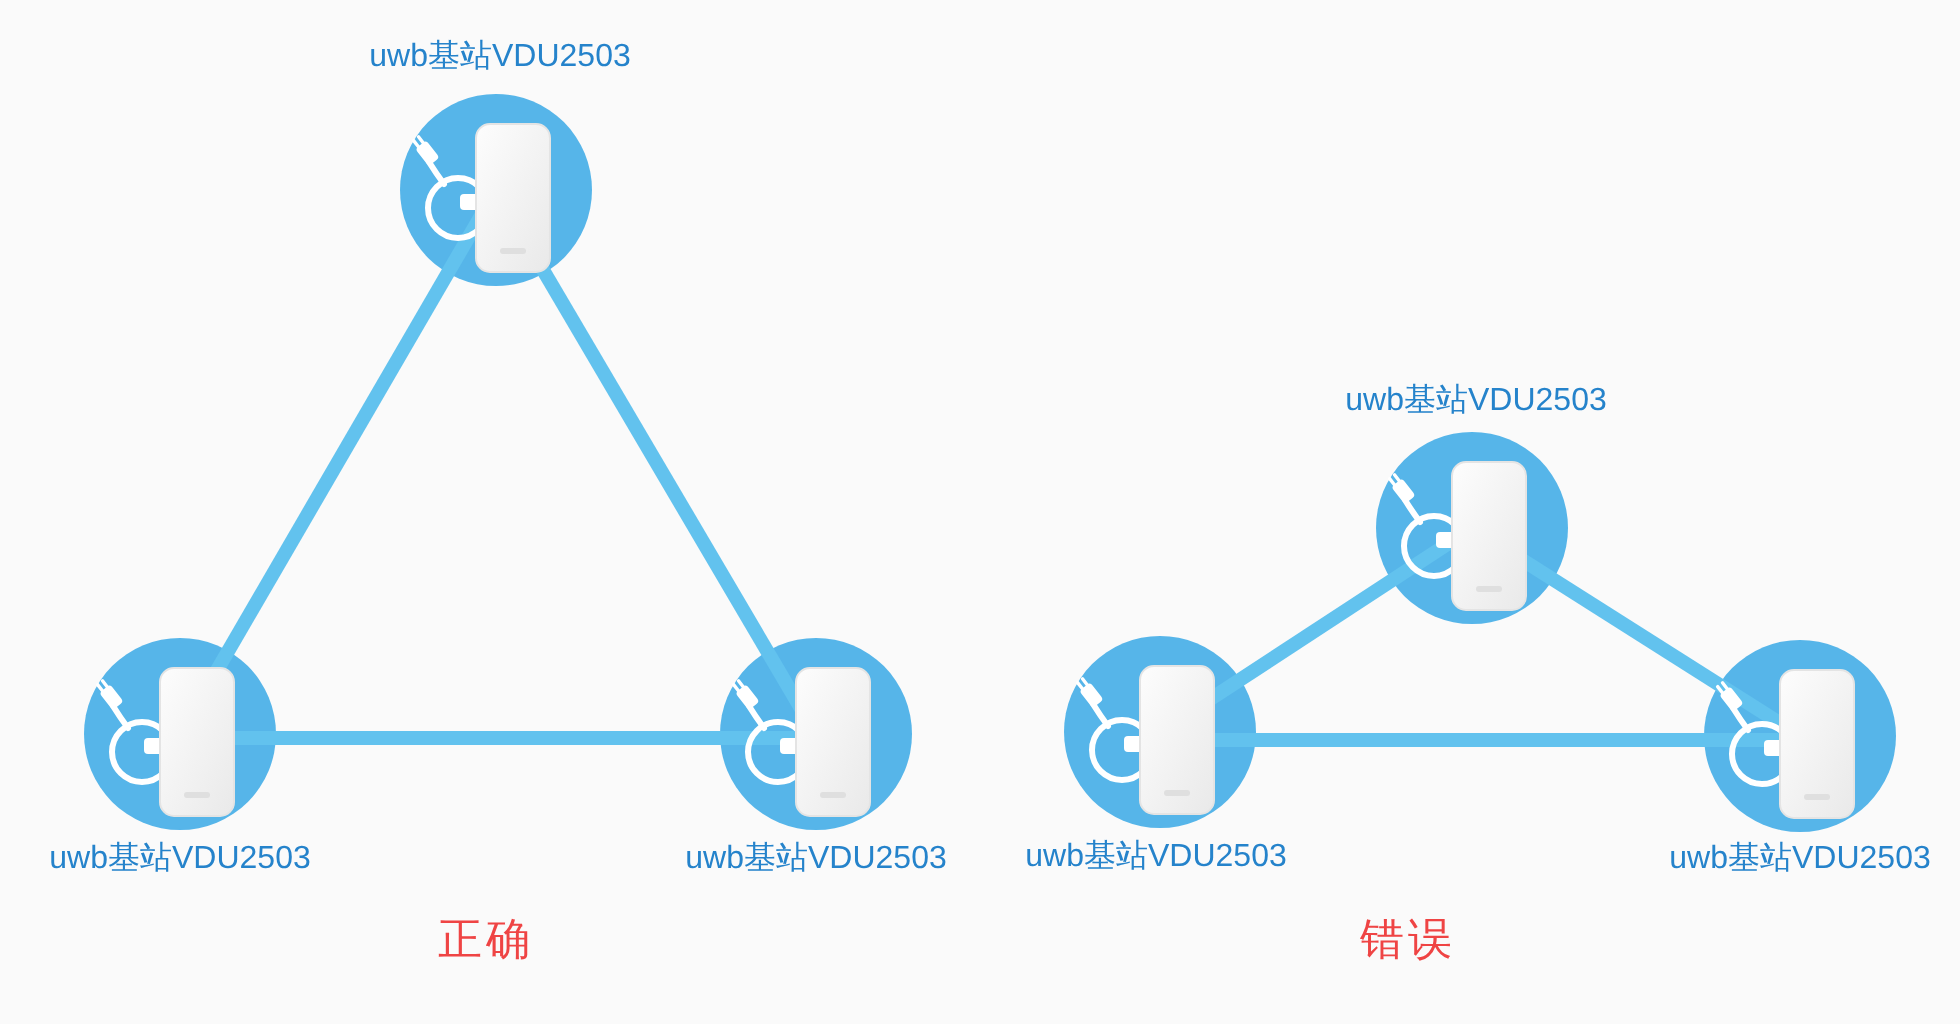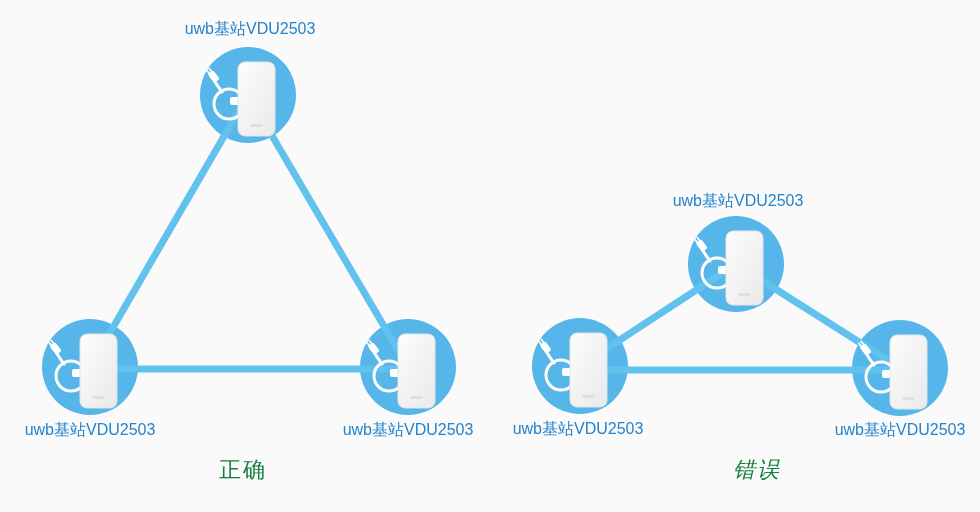--- a/index.html
+++ b/index.html
@@ -47,21 +47,21 @@
     font-size: 16px;
     line-height: 17px;
     color: #2583cb;
     white-space: nowrap;
   }
   .caption {
     position: absolute;
     transform: translateX(-50%);
     font-size: 22px;
     line-height: 24px;
-    color: #15803d;
+    color: #ef4444;
     letter-spacing: 2px;
     white-space: nowrap;
   }
   .defs-holder {
     position: absolute;
     width: 0;
     height: 0;
     overflow: hidden;
   }
 </style>
@@ -134,15 +134,15 @@
     </svg>
 
   <div class="node-label" style="left:250px; top:20px;">uwb基站VDU2503</div>
   <div class="node-label" style="left:90px;  top:421px;">uwb基站VDU2503</div>
   <div class="node-label" style="left:408px; top:421px;">uwb基站VDU2503</div>
   <div class="node-label" style="left:738px; top:192px;">uwb基站VDU2503</div>
   <div class="node-label" style="left:578px; top:420px;">uwb基站VDU2503</div>
   <div class="node-label" style="left:900px; top:421px;">uwb基站VDU2503</div>
 
   <div class="caption" style="left:243px; top:458px;">正确</div>
-  <div class="caption" style="left:757px; top:458px;font-style:italic;">错误</div>
+  <div class="caption" style="left:704px; top:458px;">错误</div>
 
 </div>
 
 </body></html>

